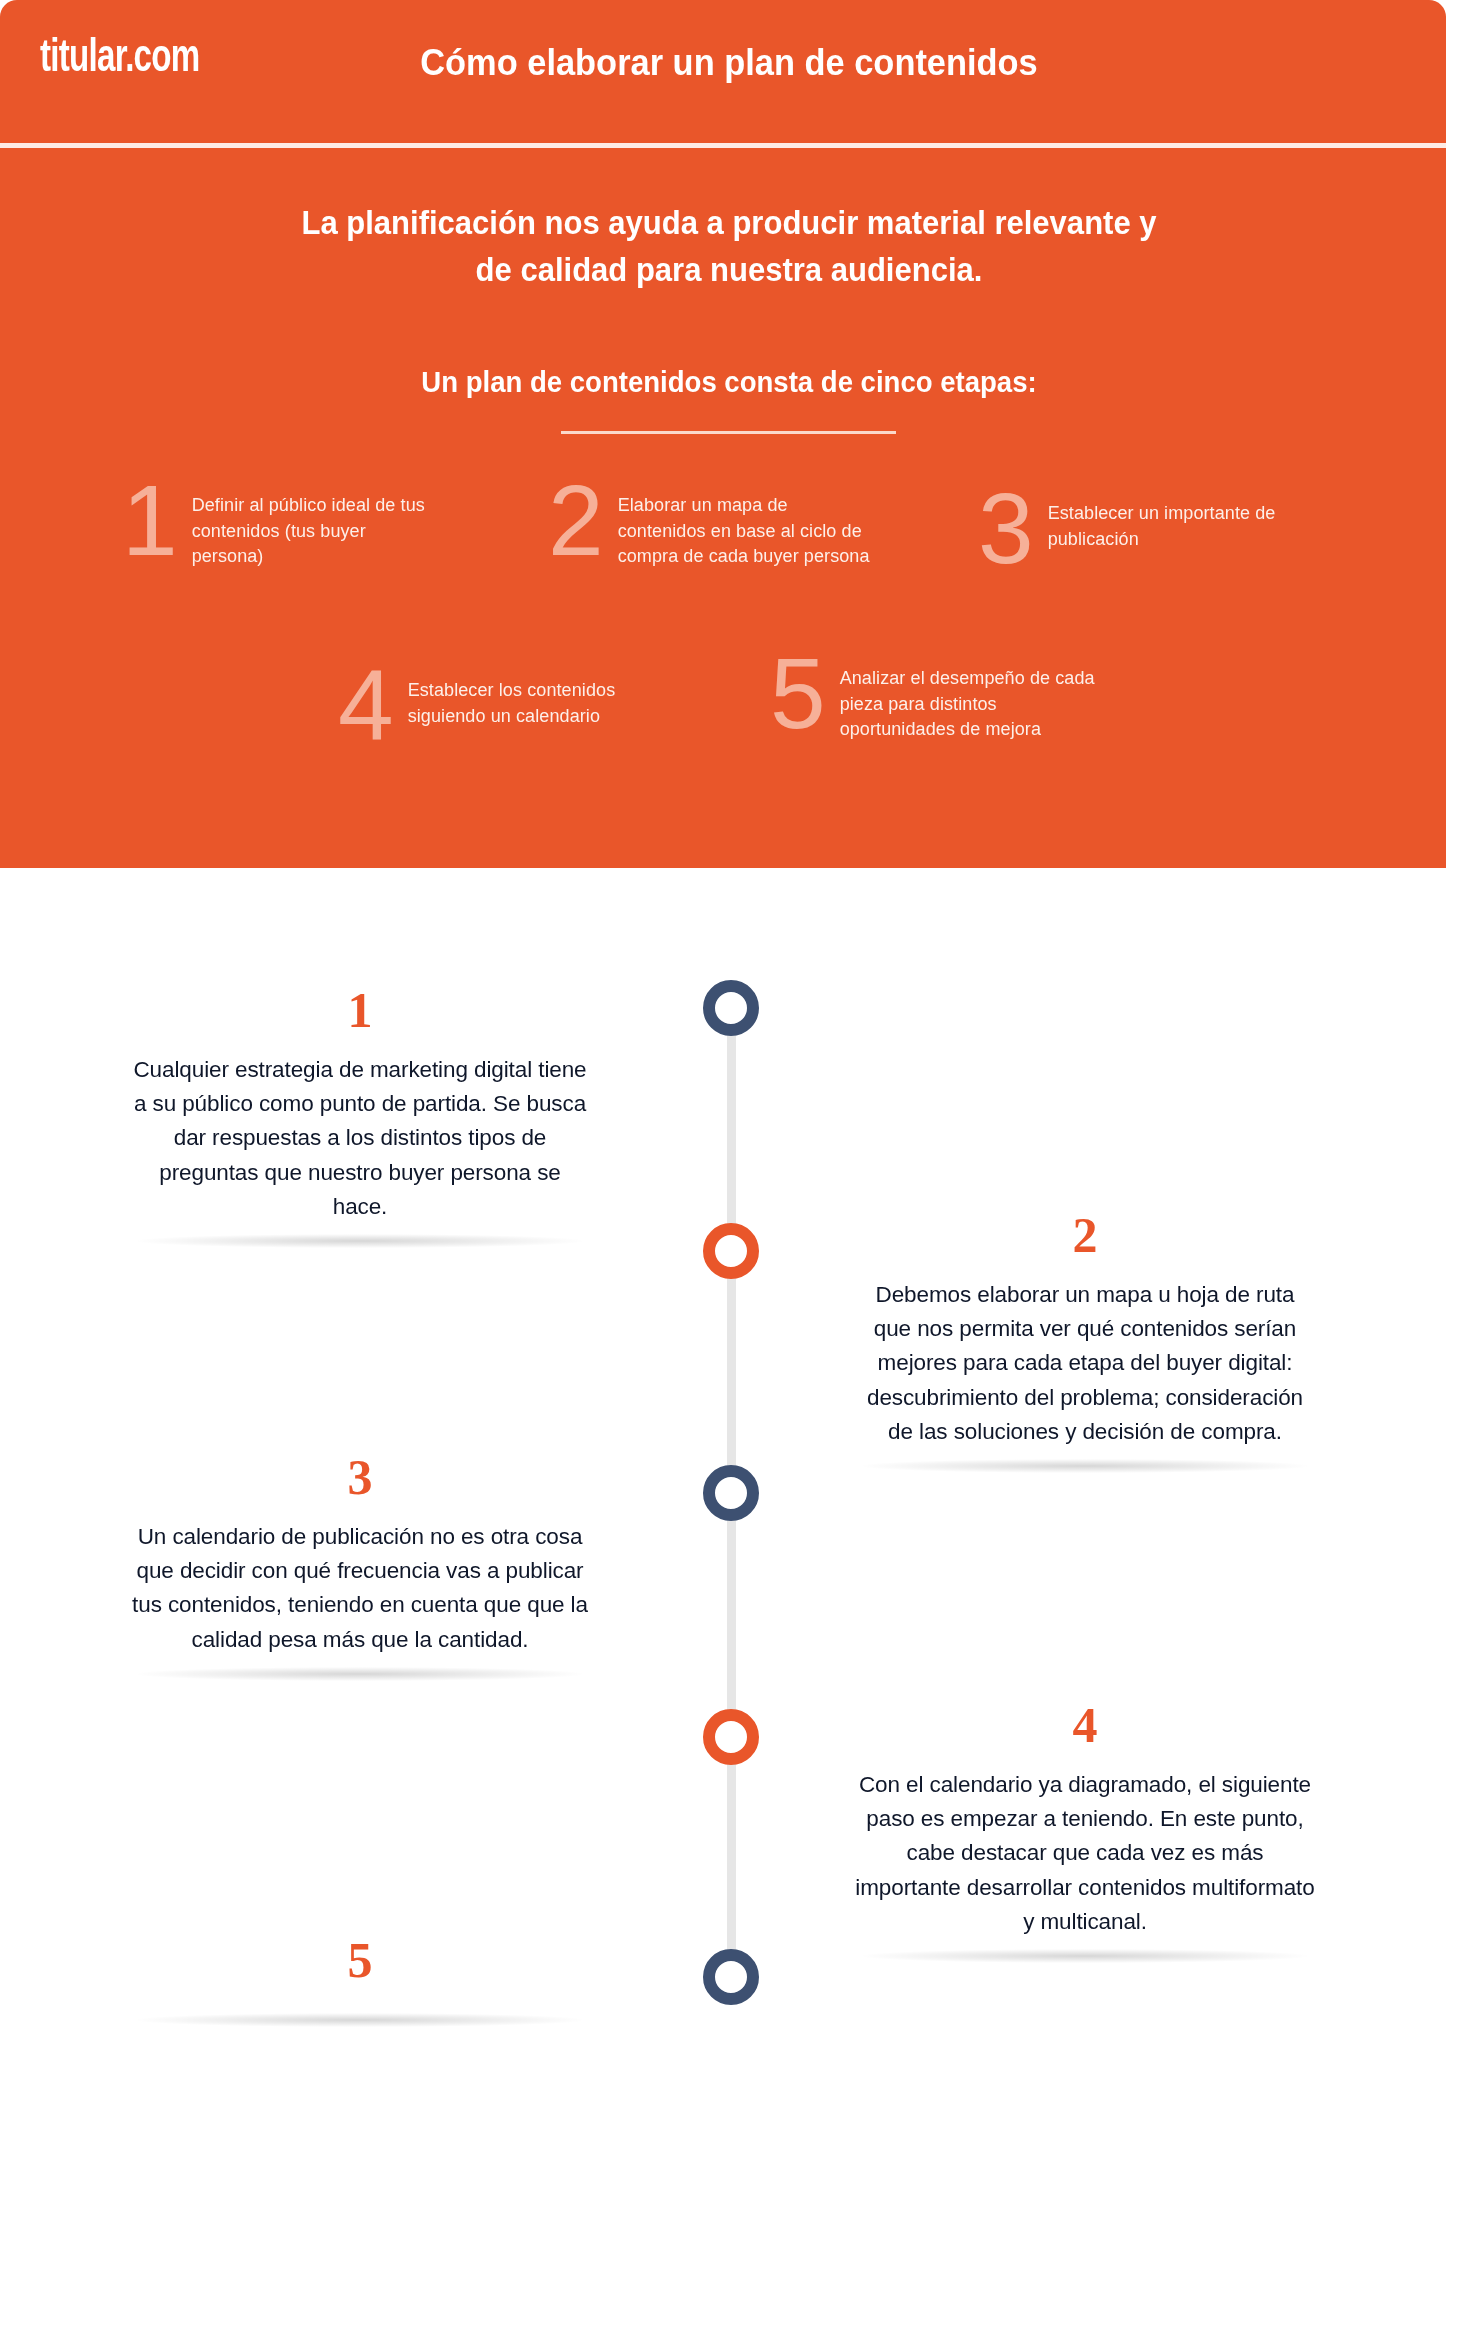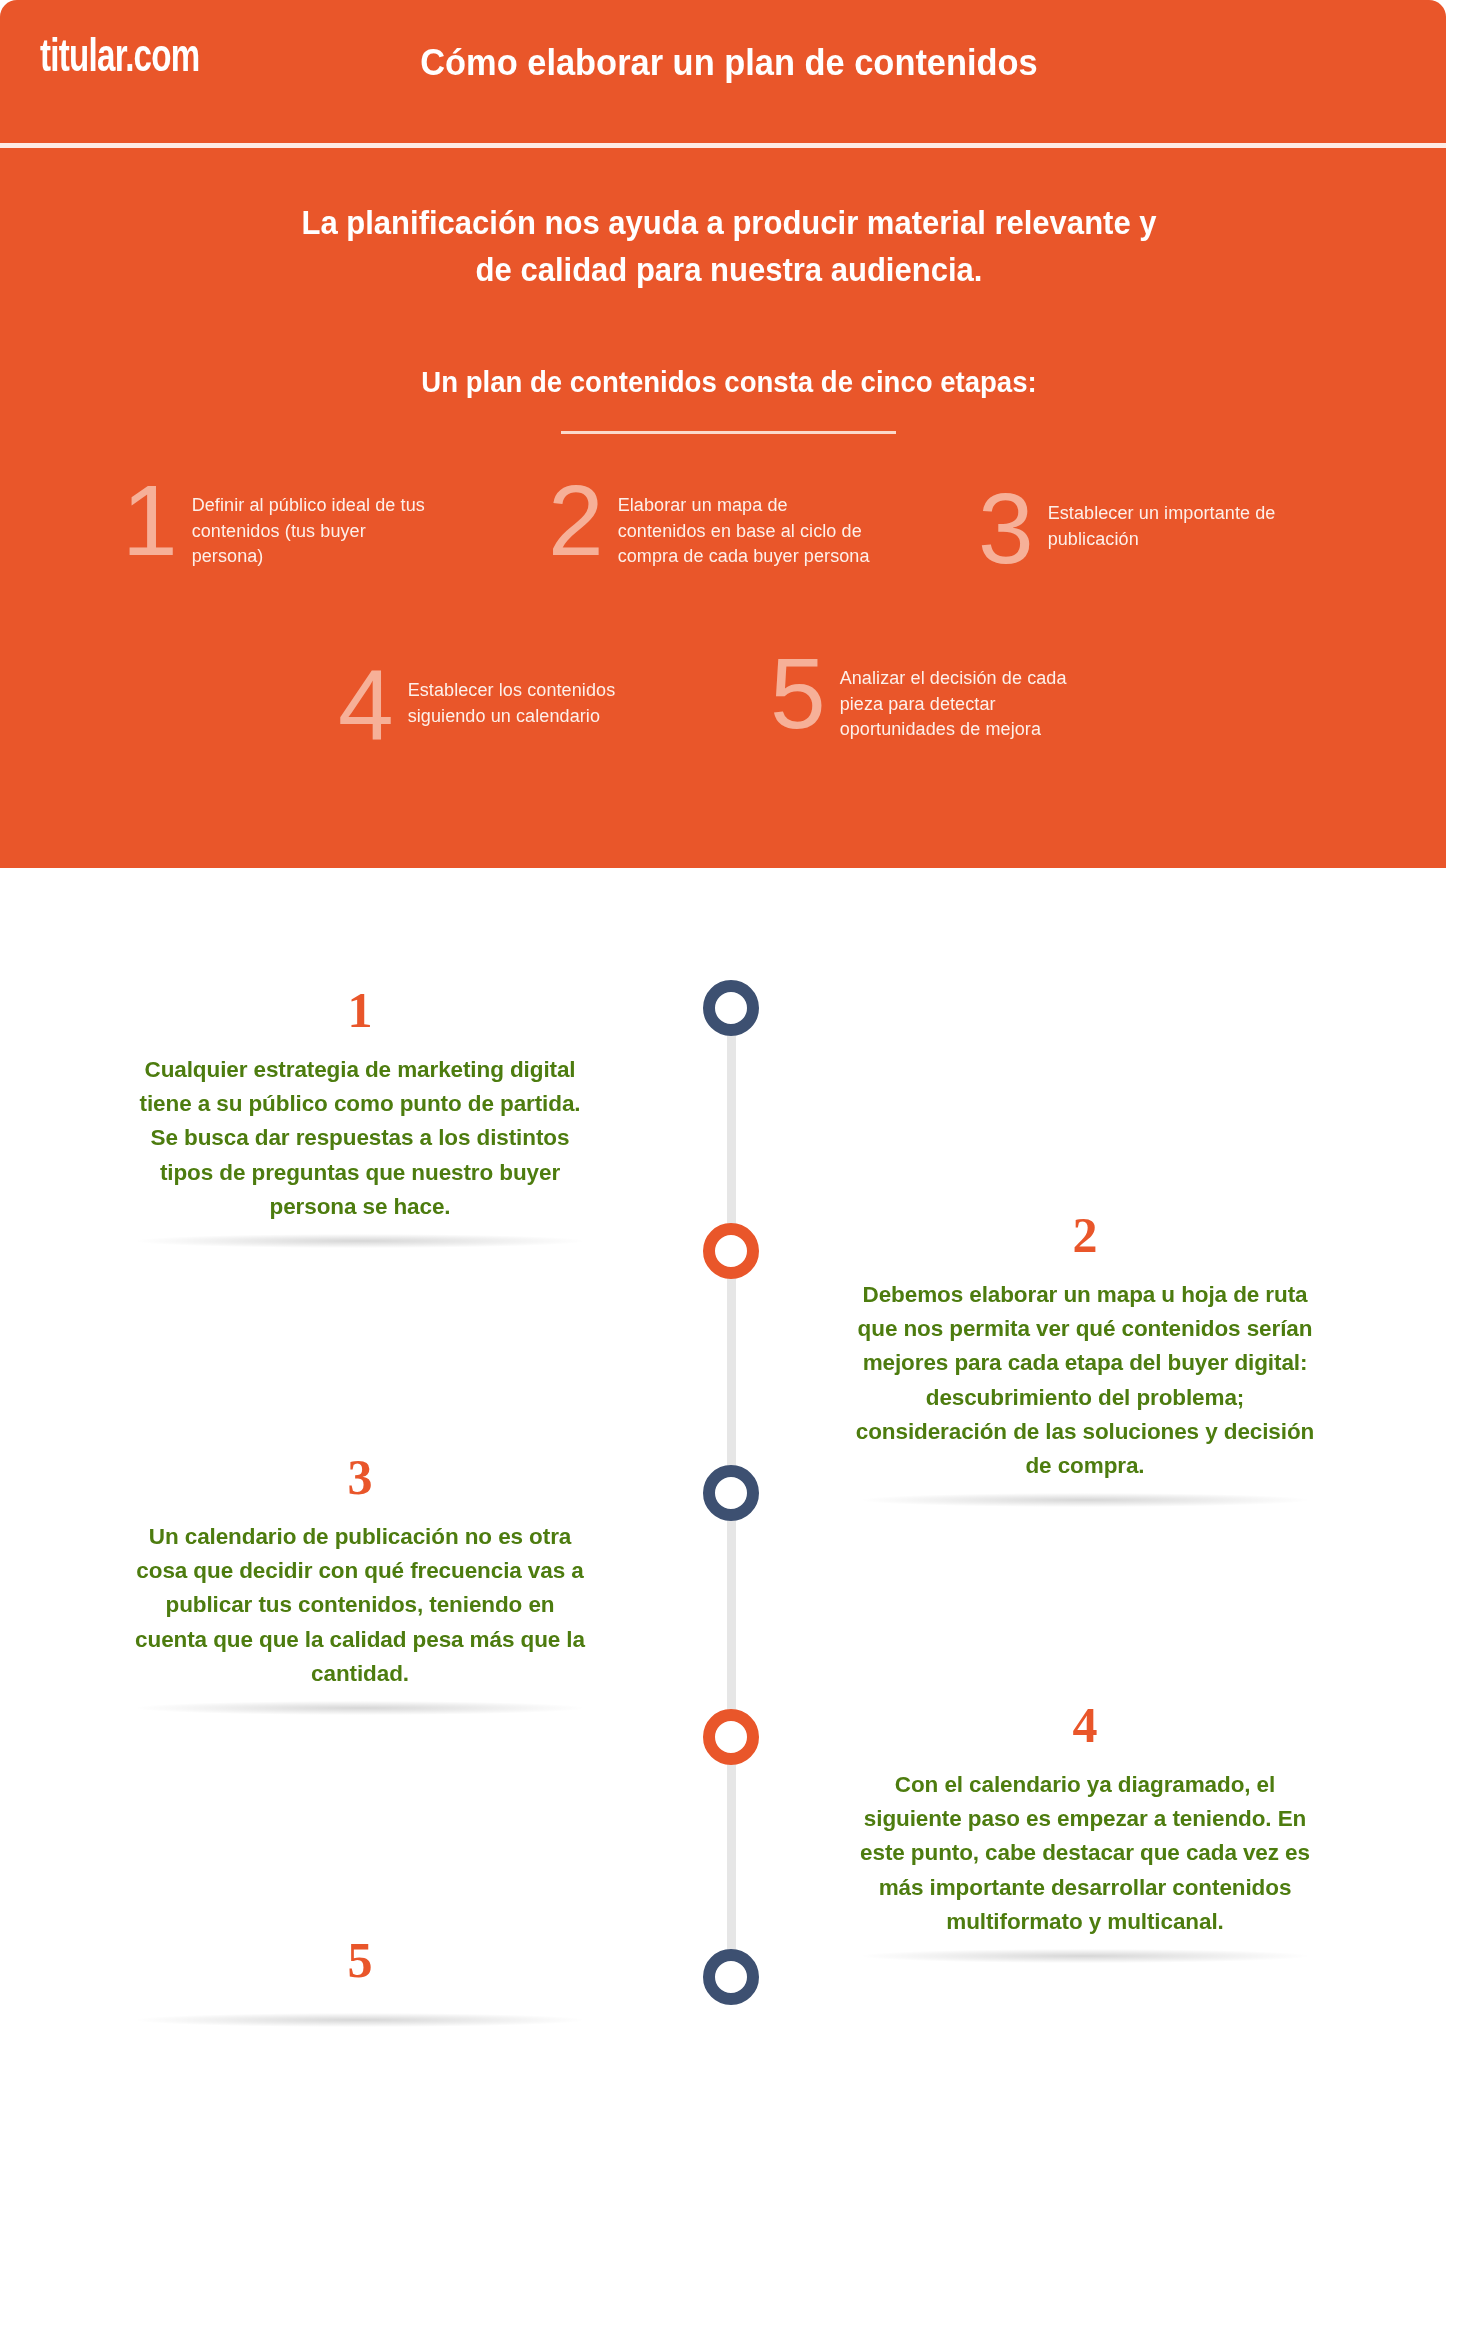--- a/index.html
+++ b/index.html
@@ -169,25 +169,24 @@
   }
   .card-num {
     color: #e9562a;
     font-family: "Liberation Serif", serif;
     font-size: 50px;
     font-weight: bold;
     line-height: 1;
     margin-bottom: 18px;
   }
   .card-body {
-    color: #4d7c0f;
+    color: #0f172a;
     font-size: 22.5px;
     line-height: 1.52;
     letter-spacing: -0.1px;
-    font-weight: bold;
   }
 
   .card-1 { left: 130px; top: 985px; }
   .card-2 { left: 855px; top: 1210px; }
   .card-3 { left: 130px; top: 1452px; }
   .card-4 { left: 855px; top: 1700px; }
   .card-5 { left: 130px; top: 1935px; }
 </style>
 </head>
 <body>
@@ -224,21 +223,21 @@
       <div class="step-text">Establecer un importante de publicación</div>
     </div>
 
     <div class="step step-4">
       <div class="step-num">4</div>
       <div class="step-text">Establecer los contenidos siguiendo un calendario</div>
     </div>
 
     <div class="step step-5">
       <div class="step-num">5</div>
-      <div class="step-text">Analizar el decisión de cada pieza para detectar oportunidades de mejora</div>
+      <div class="step-text">Analizar el desempeño de cada pieza para distintos oportunidades de mejora</div>
     </div>
   </div>
 
   <div class="timeline-line"></div>
 
   <div class="node node-1"></div>
   <div class="node orange node-2"></div>
   <div class="node node-3"></div>
   <div class="node orange node-4"></div>
   <div class="node node-5"></div>

